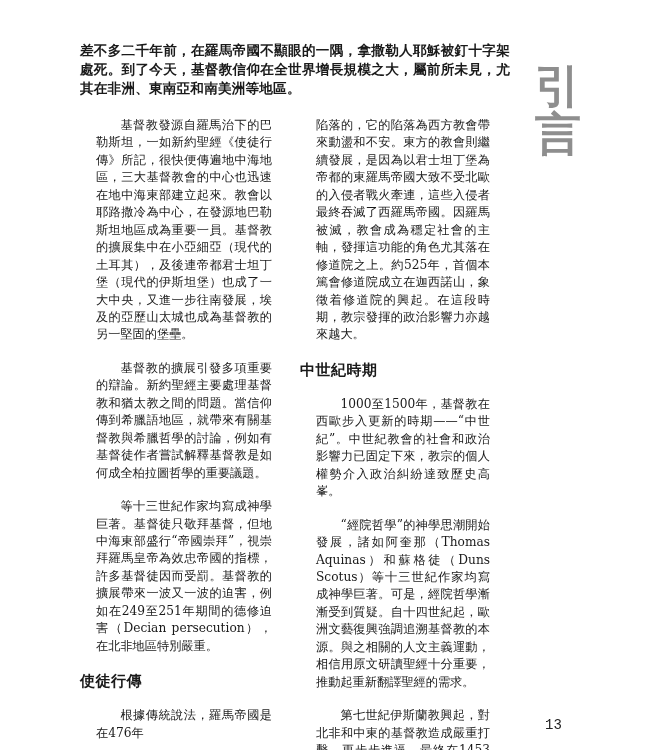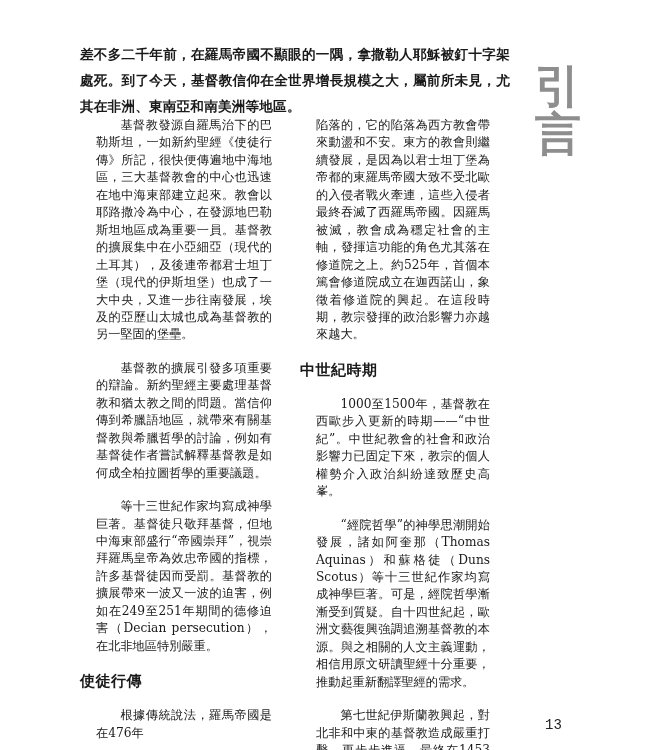--- a/index.html
+++ b/index.html
@@ -1,19 +1,19 @@
 <!DOCTYPE html>
 <html><head>
   <meta charset="utf-8">
   <style>
     html, body { margin: 0; padding: 0; background: #ffffff; }
     body { width: 650px; height: 750px; position: relative; overflow: hidden;
            font-family: "DejaVu Serif", "Liberation Serif", serif; color: #1a1a1a; }
     .lead { position: absolute; left: 80px; top: 41px; width: 430px;
-            font-size: 13.6px; line-height: 26px; font-weight: bold; letter-spacing: 0.2px;
+            font-size: 13.6px; line-height: 19px; font-weight: bold; letter-spacing: 0.2px;
             text-align: justify; margin: 0; }
     .side-title { position: absolute; left: 528px; top: 62px; width: 60px;
                   font-size: 46px; line-height: 48px; color: #8e8e8e; font-weight: bold;
                   font-family: "DejaVu Sans", "Liberation Sans", sans-serif; text-align: center; }
     .side-title span { display: block; }
     .col { position: absolute; top: 101px; font-size: 12.2px; line-height: 17.45px;
            text-align: justify; }
     .col-left { left: 80px; width: 208px; }
     .col-right { left: 300px; width: 206px; }
     .col p { margin: 16px; text-indent: 2em; }

